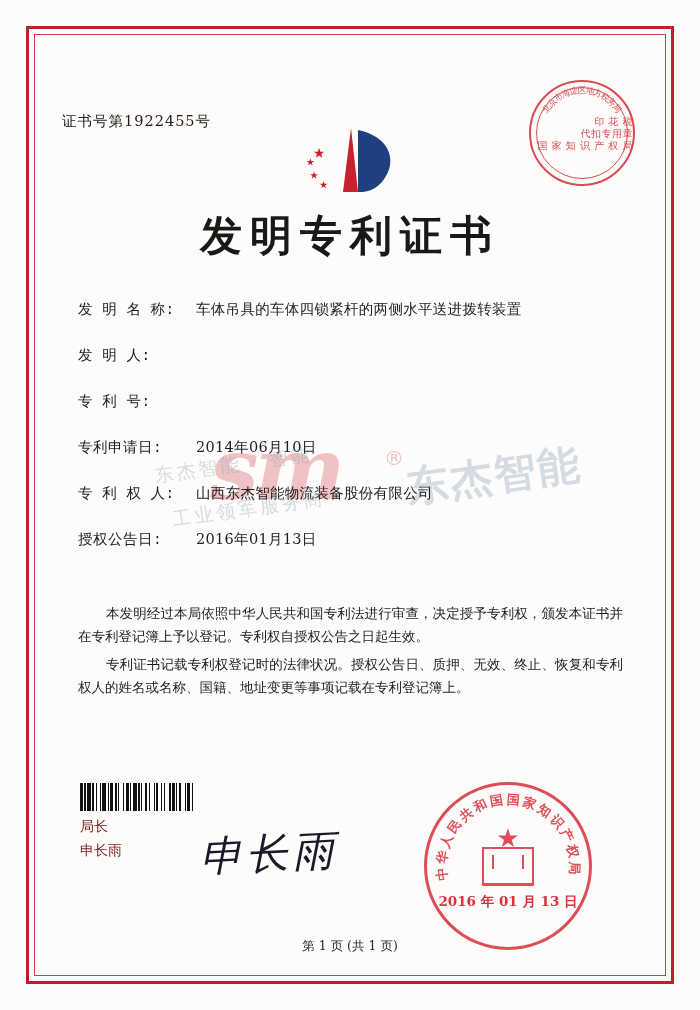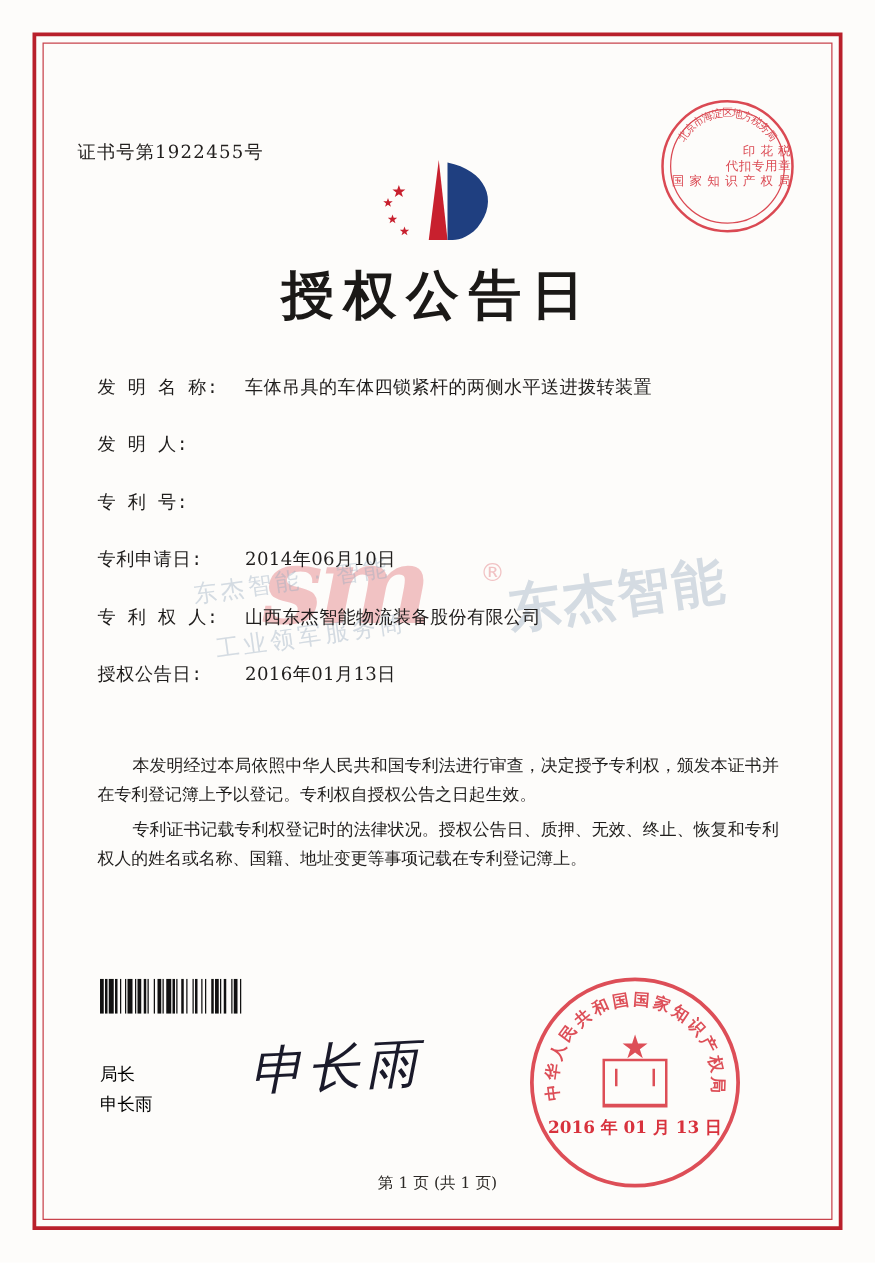--- a/index.html
+++ b/index.html
@@ -161,24 +161,24 @@
   .barcode i {
     display: block;
     background: #111;
     height: 100%;
   }
 
   
   .sig-label {
     position: absolute;
     left: 80px;
-    top: 848px;
+    top: 814px;
     font-size: 14px;
     line-height: 24px;
-    color: #000000;
+    color: #7f1d1d;
     font-family: "DejaVu Serif", "Liberation Serif", serif;
   }
   .sig-hand {
     position: absolute;
     left: 200px;
     top: 826px;
     font-size: 42px;
     color: #1a1a2a;
     font-family: "DejaVu Serif", "Liberation Serif", serif;
     font-style: italic;
@@ -333,21 +333,21 @@
     <svg width="110" height="68" viewBox="0 0 110 68">
       <polygon points="55,2 47,66 62,66" fill="#c8202e"></polygon>
       <path d="M62,4 C92,10 104,34 86,56 C76,67 66,66 62,66 Z" fill="#1f3f80"></path>
       <polygon points="22,22 24.4,28.6 31.4,28.6 25.8,32.8 27.9,39.6 22,35.5 16.1,39.6 18.2,32.8 12.6,28.6 19.6,28.6" fill="#c8202e" transform="scale(0.55) translate(20,18)"></polygon>
       <polygon points="16,40 17.6,44.4 22.3,44.4 18.5,47.2 19.9,51.7 16,48.9 12.1,51.7 13.5,47.2 9.7,44.4 14.4,44.4" fill="#c8202e" transform="scale(0.6) translate(8,14)"></polygon>
       <polygon points="16,40 17.6,44.4 22.3,44.4 18.5,47.2 19.9,51.7 16,48.9 12.1,51.7 13.5,47.2 9.7,44.4 14.4,44.4" fill="#c8202e" transform="scale(0.6) translate(14,36)"></polygon>
       <polygon points="16,40 17.6,44.4 22.3,44.4 18.5,47.2 19.9,51.7 16,48.9 12.1,51.7 13.5,47.2 9.7,44.4 14.4,44.4" fill="#c8202e" transform="scale(0.6) translate(30,52)"></polygon>
     </svg>
   </div>
 
-  <div class="title">授权公告日</div>
+  <div class="title">发明专利证书</div>
 
   <div class="seal-top">
     <div class="ring"></div>
     <div class="arc-text" id="top-seal-arc">
         <span style="font-size: 8.5px; transform: rotate(-55deg) translate(0px, -42px) rotate(0deg) translate(-50%, -50%);">北</span>
         <span style="font-size: 8.5px; transform: rotate(-44deg) translate(0px, -42px) rotate(0deg) translate(-50%, -50%);">京</span>
         <span style="font-size: 8.5px; transform: rotate(-33deg) translate(0px, -42px) rotate(0deg) translate(-50%, -50%);">市</span>
         <span style="font-size: 8.5px; transform: rotate(-22deg) translate(0px, -42px) rotate(0deg) translate(-50%, -50%);">海</span>
         <span style="font-size: 8.5px; transform: rotate(-11deg) translate(0px, -42px) rotate(0deg) translate(-50%, -50%);">淀</span>
         <span style="font-size: 8.5px; transform: rotate(0deg) translate(0px, -42px) rotate(0deg) translate(-50%, -50%);">区</span>

